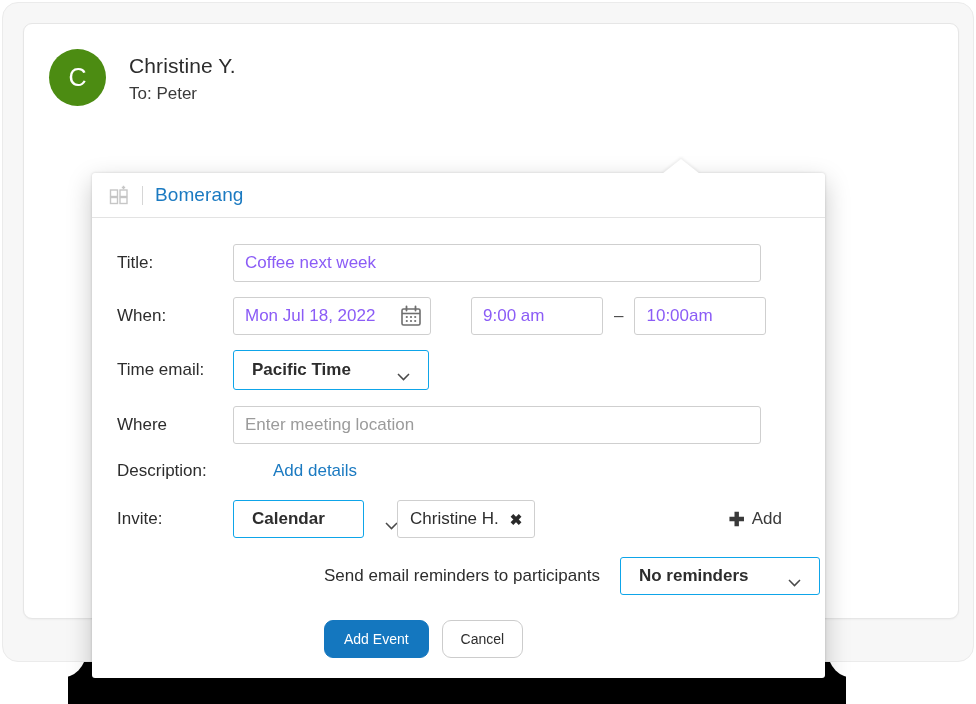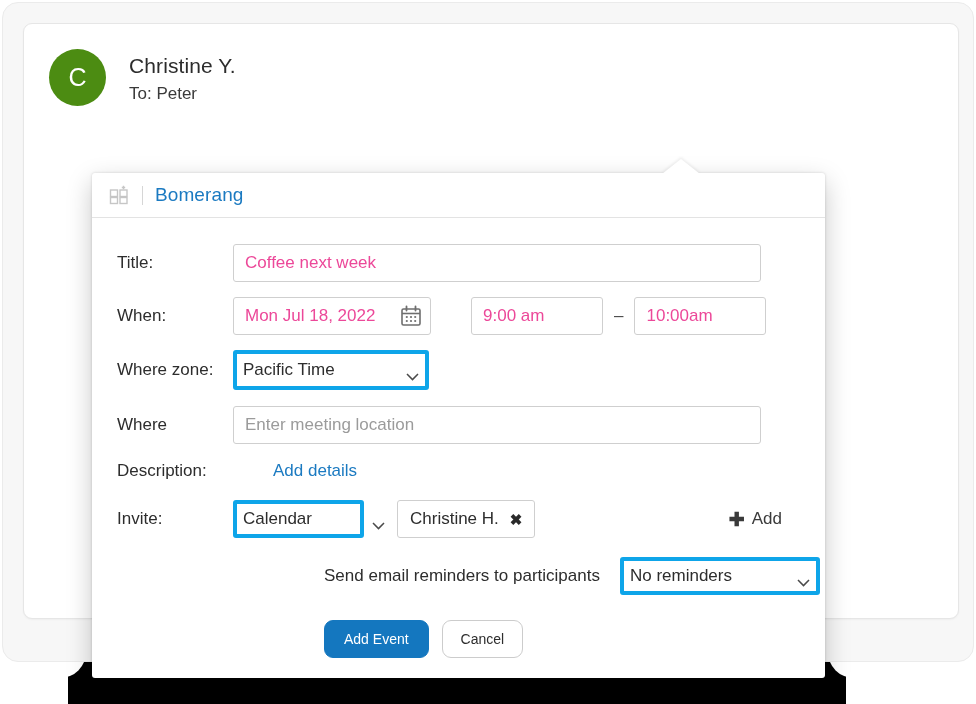--- a/index.html
+++ b/index.html
@@ -184,21 +184,21 @@
     font-size: 17px;
     color: #2d2d2d;
     line-height: 1.2;
   }
 
   .tbox {
     border: 1px solid #cfcfcf;
     border-radius: 3px;
     background: #ffffff;
     font-size: 17px;
-    color: #ec4899;
+    color: #8b5cf6;
     height: 38px;
     display: flex;
     align-items: center;
     padding: 0 11px;
     font-family: "Liberation Sans", sans-serif;
   }
   .tbox.placeholder { color: #9b9b9b; }
 
   .title-input  { width: 528px; }
   .where-input  { width: 528px; }
@@ -209,30 +209,31 @@
     padding-right: 8px;
   }
   .time-input { width: 132px; }
   .time-dash {
     margin: 0 11px;
     color: #4a4a4a;
     font-size: 17px;
   }
 
   .select {
-    border: 4px solid #0ea5e9;
+    border: 1px solid #0ea5e9;
     border-radius: 3px;
     background: #ffffff;
     height: 40px;
     display: flex;
     align-items: center;
     justify-content: space-between;
-    padding: 0 6px;
-    font-size: 17px;
-    color: #2d2d2d;
+    padding: 0 18px;
+    font-size: 17px;
+    color: #2d2d2d;
+    font-weight: bold;
   }
   .tz-select  { width: 196px; }
   .cal-select { width: 131px; height: 38px; gap: 48px; }
   .rem-select { width: 200px; height: 38px; }
 
   .chev {
     width: 13px; height: 8px;
     margin-left: 12px;
     flex: 0 0 auto;
   }
@@ -403,21 +404,21 @@
         <div class="tbox time-input">
           <span>9:00 am</span>
         </div>
         <span class="time-dash">–</span>
         <div class="tbox time-input">
           <span>10:00am</span>
         </div>
       </div>
 
       <div class="frow" style="margin-bottom:16px;">
-        <div class="flabel">Where zone:</div>
+        <div class="flabel">Time email:</div>
         <div class="select tz-select">
           <span>Pacific Time</span>
           <span class="chev">
             <svg width="13" height="8" viewBox="0 0 13 8">
                 <path d="M1 1 L6.5 6.6 L12 1" fill="none" stroke="#4a4a4a" stroke-width="1.5"></path>
               </svg>
           </span>
         </div>
       </div>
 

